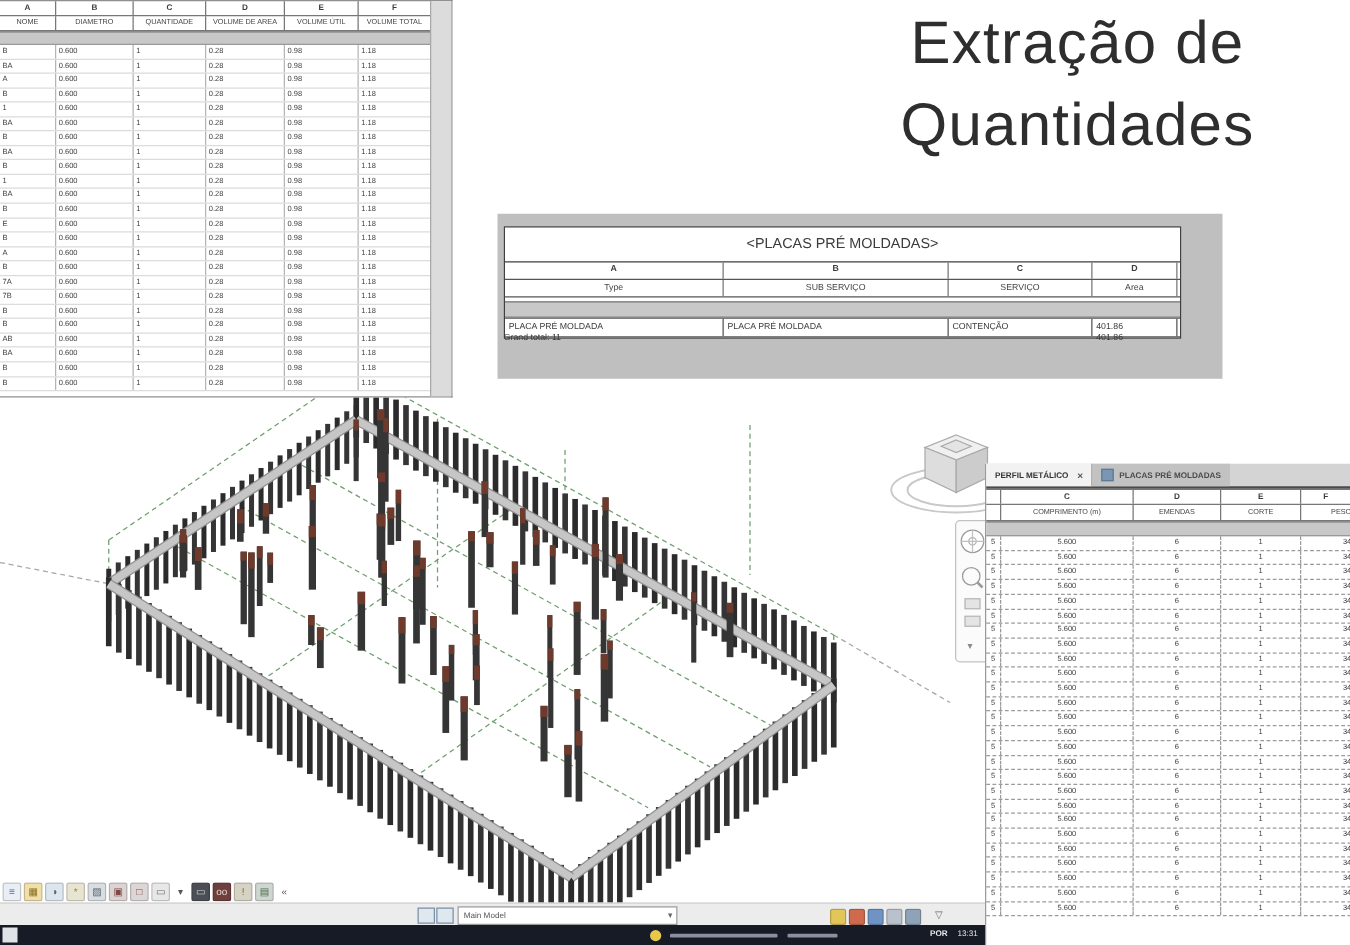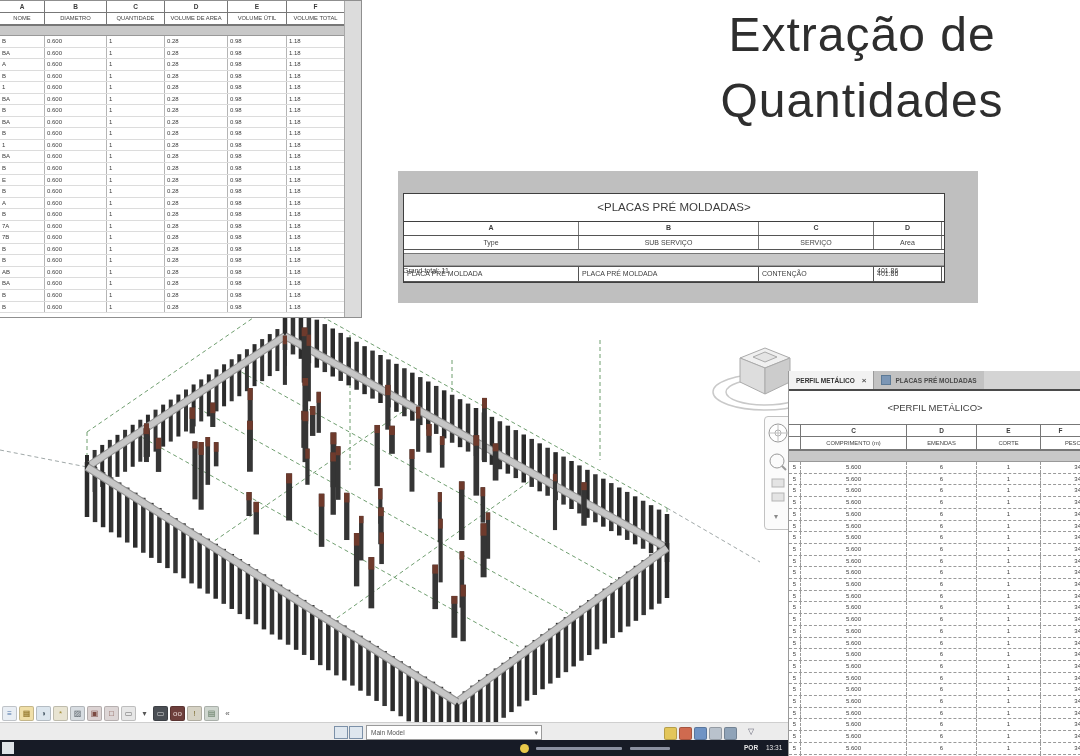--- a/index.html
+++ b/index.html
@@ -21,21 +21,21 @@
   #estacas-strip{position:absolute;right:0;top:0;width:16px;height:100%;background:#dcdcdc;border-left:1px solid #a8a8a8;}
   #estacas-title{height:29px;line-height:29px;text-align:center;font-size:10px;letter-spacing:.5px;border-bottom:1px solid #777;width:345px;}
   .est-cols{grid-template-columns:45px 62px 58px 63px 59px 58px;width:345px;}
   #estacas-letters{height:11px;border-bottom:1px solid #777;}
   #estacas-heads{height:11px;line-height:11px;border-bottom:1px solid #777;}
   #estacas-band{height:9px;width:345px;}
   .est-row{height:10.55px;line-height:10.5px;border-bottom:1px solid #dcdcdc;}
   .est-row .cell{font-size:6px;padding-left:2px;}
   
   #placas-backdrop{left:398px;top:171px;width:580px;height:132px;background:#bfbfbf;z-index:12;}
-  #placas-table{position:absolute;left:5px;top:22px;width:540px;background:#fff;border:1px solid #3f3f3f;}
+  #placas-table{position:absolute;left:5px;top:10px;width:540px;background:#fff;border:1px solid #3f3f3f;}
   #placas-title{height:27px;line-height:27px;text-align:center;font-size:11.5px;border-bottom:1px solid #3f3f3f;}
   .pla-cols{grid-template-columns:175px 180px 115px 68px;}
   #placas-letters{height:13px;line-height:13px;border-bottom:1px solid #555;}
   #placas-letters .cell{font-size:7px;}
   #placas-heads{height:13px;line-height:13px;border-bottom:1px solid #555;}
   #placas-heads .cell{font-size:7px;}
   #placas-band{height:11px;margin-top:3px;}
   .pla-row{height:14px;line-height:14px;border-top:1px solid #555;border-bottom:1px solid #555;}
   .pla-row .cell{font-size:7px;padding-left:3px;border-right:1px solid #555;}
   #placas-total{position:absolute;left:5px;top:92px;width:540px;height:15px;font-size:7px;line-height:15px;}
@@ -650,21 +650,20 @@
   <div id="perfil-tabs">
     <div class="tab active">
       <span>PERFIL METÁLICO</span>
       <span class="close">×</span>
     </div>
     <div class="tab inactive">
       <span class="tabicon"></span>
       <span>PLACAS PRÉ MOLDADAS</span>
     </div>
   </div>
-  <div id="perfil-title">&lt;PERFIL METÁLICO&gt;</div>
   <div id="perfil-letters" class="cellrow per-cols letters">
       <div class="cell"></div>
       <div class="cell">C</div>
       <div class="cell">D</div>
       <div class="cell">E</div>
       <div class="cell">F</div>
     </div>
   <div id="perfil-heads" class="cellrow per-cols heads">
       <div class="cell"></div>
       <div class="cell">COMPRIMENTO (m)</div>

